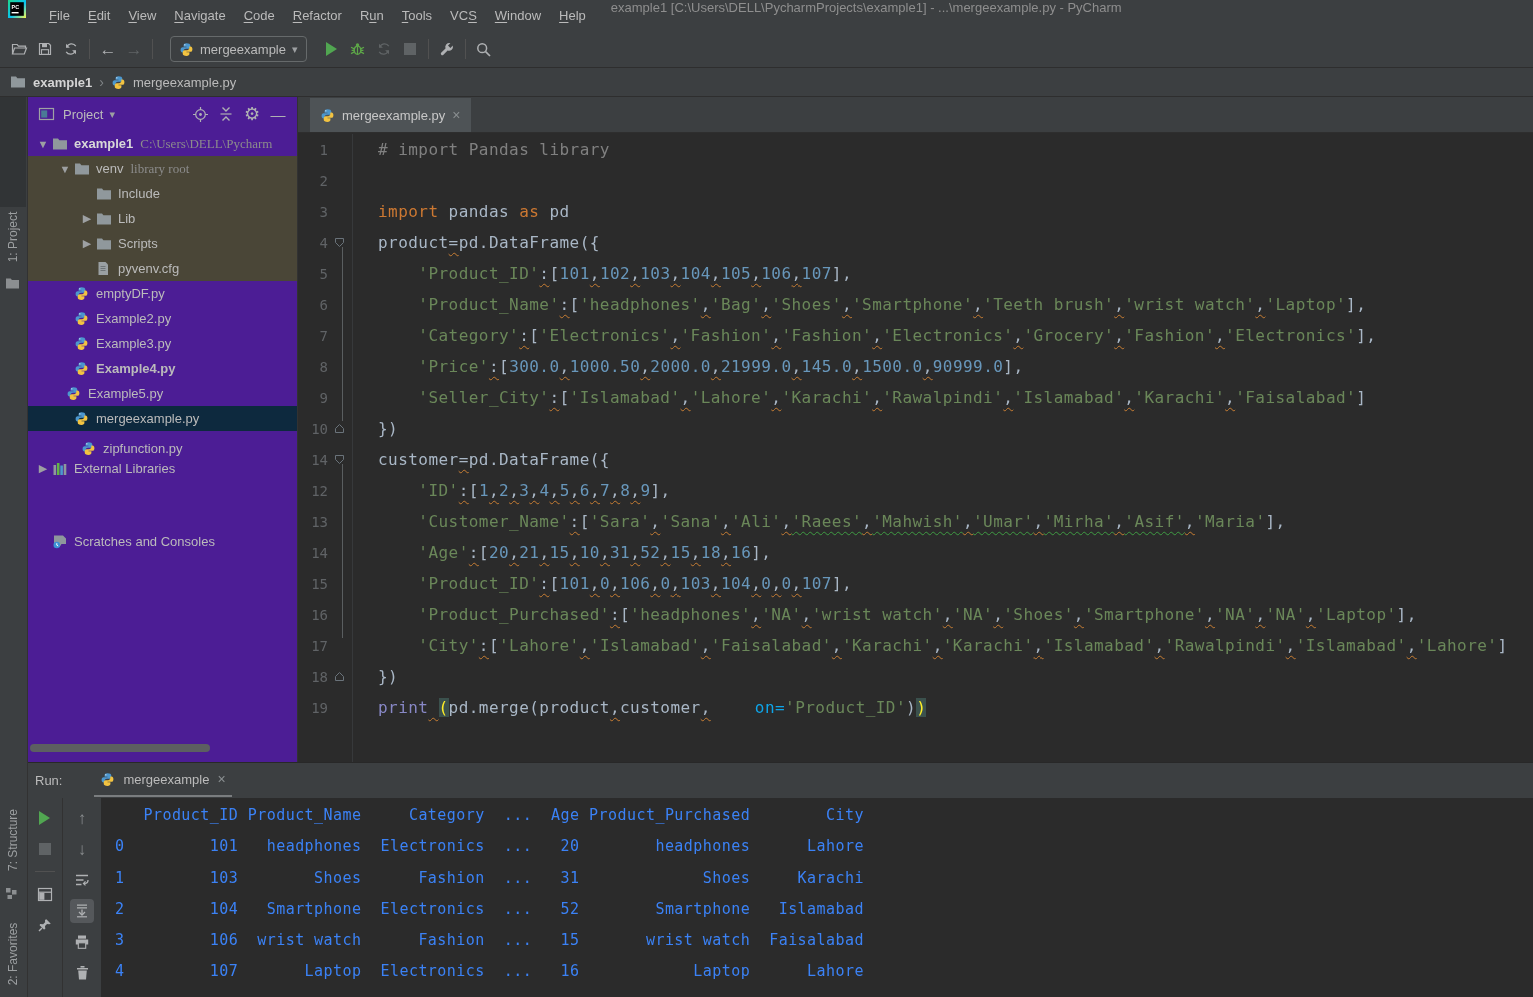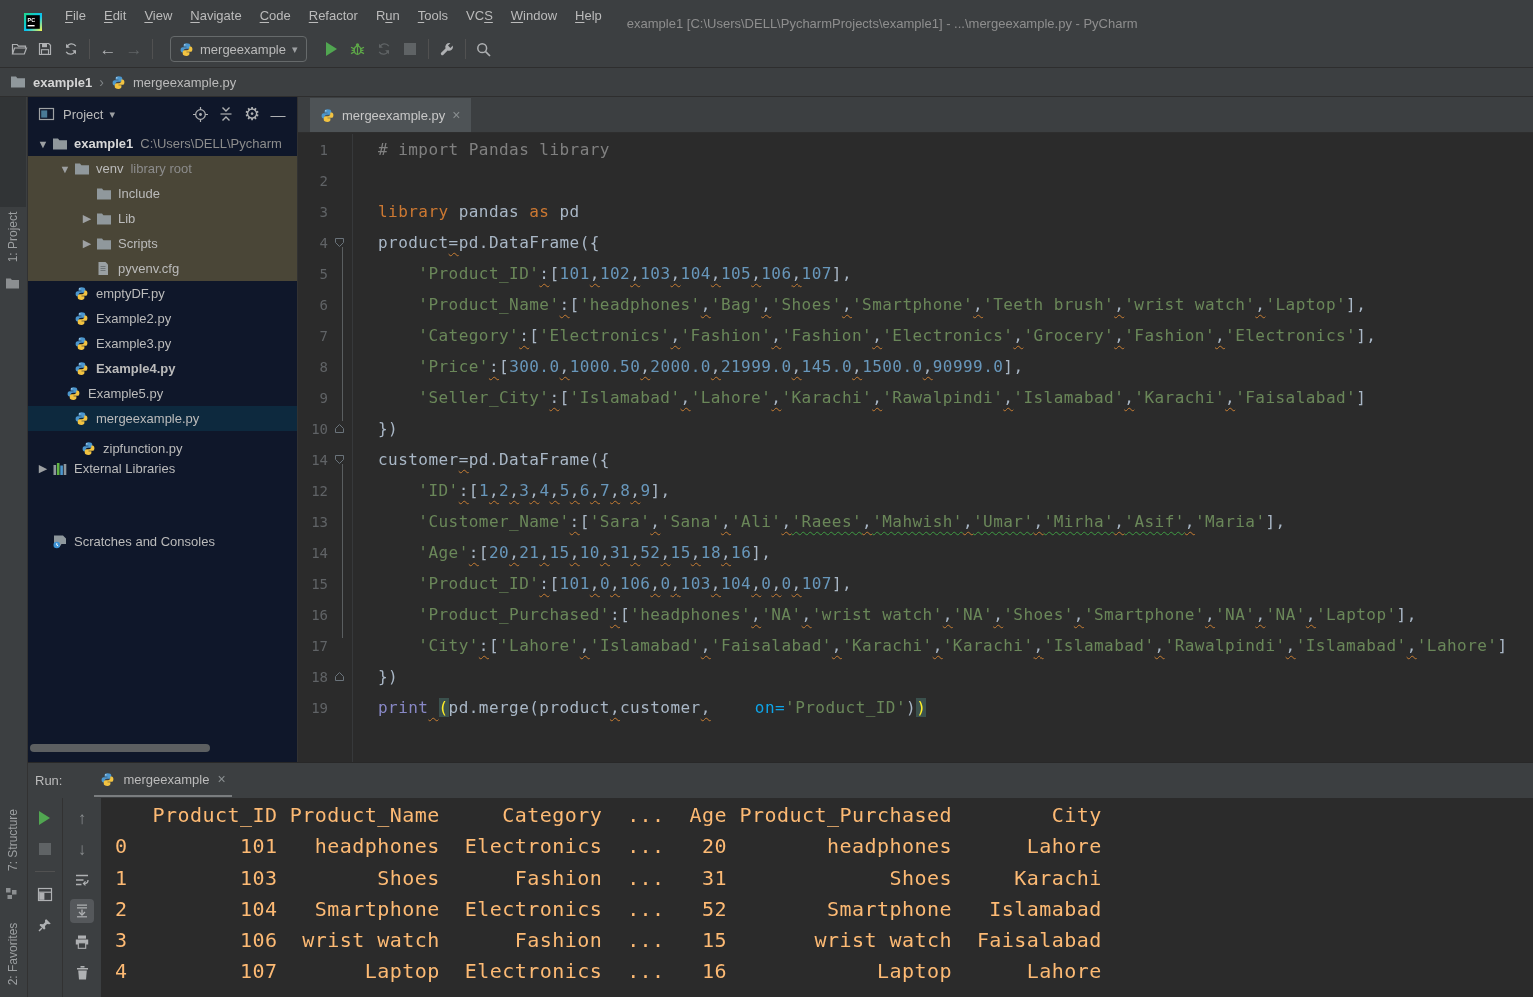--- a/index.html
+++ b/index.html
@@ -1,20 +1,20 @@
 <!DOCTYPE html>
 <html><head>
 <meta charset="utf-8">
 <style>
   html,body{margin:0;padding:0;background:#2B2B2B;}
   #app{position:relative;width:1533px;height:997px;overflow:hidden;
        font-family:"Liberation Sans",sans-serif;background:#2B2B2B;}
   
   .menubar{position:absolute;top:0;left:0;right:0;height:31px;background:#3C3F41;
-           border-bottom:1px solid #2a2a2a;display:flex;align-items:flex-end;padding-left:24px;}
+           border-bottom:1px solid #2a2a2a;display:flex;align-items:flex-start;padding-left:8px;}
   .logo{width:18px;height:18px;margin-right:14px;flex:0 0 auto;}
   .menu-item{padding:0 9px;color:#BBBBBB;font-size:13px;line-height:31px;cursor:default;}
   .menu-item u{text-decoration:underline;text-underline-offset:2px;}
   .win-title{color:#8E8E8E;font-size:13px;margin-left:16px;white-space:nowrap;}
   .toolbar{position:absolute;top:31px;left:0;right:0;height:36px;background:#3C3F41;
            border-bottom:1px solid #2e2e2e;display:flex;align-items:center;padding-left:6px;}
   .tb-btn{width:26px;height:26px;display:flex;align-items:center;justify-content:center;}
   .tb-sep{width:1px;height:20px;background:#515151;margin:0 5px;}
   .run-combo{height:24px;border:1px solid #666a6b;border-radius:4px;display:flex;align-items:center;
              padding:0 8px;gap:6px;margin:0 12px;color:#BBBBBB;font-size:13px;}
@@ -27,31 +27,31 @@
   .crumb-bold{font-weight:bold;color:#D5D5D5;}
   .crumb-chev{color:#7F8486;font-size:14px;}
   
   .stripe{position:absolute;top:97px;bottom:0;left:0;width:27px;background:#3C3F41;
           border-right:1px solid #323232;z-index:5;}
   .stripe-active{position:absolute;top:0;left:0;width:26px;height:110px;background:#313436;}
   .vlabel{position:absolute;left:13px;white-space:nowrap;color:#9DA0A2;font-size:12px;
           transform:translate(-50%,-50%) rotate(-90deg);cursor:default;}
   .stripe-ico{position:absolute;left:5px;}
   
-  .project{position:absolute;top:97px;left:27px;width:270px;height:665px;background:#0f172a;
+  .project{position:absolute;top:97px;left:27px;width:270px;height:665px;background:#4c1d95;
            border-right:1px solid #323232;overflow:hidden;}
   .p-header{height:34px;display:flex;align-items:center;padding:0 8px;font-size:13px;color:#BBBBBB;gap:6px;}
   .p-header .grow{flex:1;}
   .p-hicon{width:22px;height:22px;display:flex;align-items:center;justify-content:center;}
   .tree{font-size:13px;color:#BBBBBB;}
   .trow{height:25px;display:flex;align-items:center;white-space:nowrap;overflow:hidden;cursor:default;}
   .trow .chev{width:18px;flex:0 0 auto;text-align:center;color:#9DA0A2;font-size:11px;}
   .trow .ticon{width:20px;flex:0 0 auto;display:flex;align-items:center;}
   .trow .tlabel{margin-left:2px;}
-  .trow .thint{color:#8C8C8C;margin-left:7px;}
+  .trow .thint{color:#8C8C8C;margin-left:7px;font-family:Liberation Serif, serif;}
   .trow.bold .tlabel{font-weight:bold;color:#D8D8D8;}
   .trow.scope-lib{background:#4A4637;}
   .trow.sel{background:#0D293E;}
   .hscroll{position:absolute;left:3px;bottom:10px;width:180px;height:8px;background:#5C5F61;border-radius:4px;}
   
   .editor{position:absolute;top:97px;left:298px;right:0;height:665px;background:#2B2B2B;overflow:hidden;}
   .tabbar{height:35px;background:#3C3F41;border-bottom:1px solid #2e2e2e;display:flex;align-items:flex-end;}
   .etab{height:34px;background:#4E5356;display:flex;align-items:center;gap:7px;padding:0 10px;
         margin-left:12px;color:#C8C8C8;font-size:13px;}
   .closex{color:#8A8F91;font-size:14px;cursor:pointer;}
@@ -76,22 +76,22 @@
   .run-header{height:34px;display:flex;align-items:center;padding-left:35px;color:#BBBBBB;font-size:13px;gap:8px;}
   .run-tab{display:flex;align-items:center;gap:8px;margin-left:24px;height:32px;
            border-bottom:2px solid #7A7D7F;padding:0 6px;}
   .run-body{position:absolute;top:35px;left:27px;right:0;bottom:0;display:flex;}
   .rtb{display:flex;flex-direction:column;align-items:center;padding-top:8px;background:#3C3F41;}
   .rtb1{width:35px;border-right:1px solid #323232;}
   .rtb2{width:38px;}
   .rbtn{width:24px;height:24px;display:flex;align-items:center;justify-content:center;margin-bottom:7px;}
   .rbtn.active{background:#55585B;border-radius:4px;}
   .rtb-sep{width:20px;height:1px;background:#515151;margin:3px 0 10px 0;}
-  .console{flex:1;background:#2B2B2B;color:#fdba74;padding:2px 12px 0 14px;
-           font-family:"DejaVu Sans Mono",monospace;font-size:20px;letter-spacing:0.45px;
+  .console{flex:1;background:#2B2B2B;color:#3b82f6;padding:2px 12px 0 14px;
+           font-family:"DejaVu Sans Mono",monospace;font-size:15px;letter-spacing:0.45px;
            line-height:31.3px;white-space:pre;overflow:hidden;}
   .play-tri{width:0;height:0;border-left:11px solid #51A651;border-top:7px solid transparent;
             border-bottom:7px solid transparent;}
   .stop-sq{width:12px;height:12px;background:#5F6365;}
   svg{display:block;}
 </style>
 </head>
 <body>
 
 <div id="app">
@@ -533,21 +533,21 @@
             </span>
           </div>
           <div class="gutter-row">
             <span class="gnum">19</span>
             <span class="gfold"></span>
           </div>
         </div>
       <div class="code-lines" id="code-lines">
           <div class="code-line"><span class="seg c"># import Pandas library</span></div>
           <div class="code-line"></div>
-          <div class="code-line"><span class="seg k">library</span><span class="seg d"> pandas </span><span class="seg k">as</span><span class="seg d"> pd</span></div>
+          <div class="code-line"><span class="seg k">import</span><span class="seg d"> pandas </span><span class="seg k">as</span><span class="seg d"> pd</span></div>
           <div class="code-line"><span class="seg d">product</span><span class="seg d w">=</span><span class="seg d">pd.DataFrame({</span></div>
           <div class="code-line"><span class="seg d">    </span><span class="seg s">'Product_ID'</span><span class="seg d w">:</span><span class="seg d">[</span><span class="seg n">101</span><span class="seg d w">,</span><span class="seg n">102</span><span class="seg d w">,</span><span class="seg n">103</span><span class="seg d w">,</span><span class="seg n">104</span><span class="seg d w">,</span><span class="seg n">105</span><span class="seg d w">,</span><span class="seg n">106</span><span class="seg d w">,</span><span class="seg n">107</span><span class="seg d">],</span></div>
           <div class="code-line"><span class="seg d">    </span><span class="seg s">'Product_Name'</span><span class="seg d w">:</span><span class="seg d">[</span><span class="seg s">'headphones'</span><span class="seg d w">,</span><span class="seg s">'Bag'</span><span class="seg d w">,</span><span class="seg s">'Shoes'</span><span class="seg d w">,</span><span class="seg s">'Smartphone'</span><span class="seg d w">,</span><span class="seg s">'Teeth brush'</span><span class="seg d w">,</span><span class="seg s">'wrist watch'</span><span class="seg d w">,</span><span class="seg s">'Laptop'</span><span class="seg d">],</span></div>
           <div class="code-line"><span class="seg d">    </span><span class="seg s">'Category'</span><span class="seg d w">:</span><span class="seg d">[</span><span class="seg s">'Electronics'</span><span class="seg d w">,</span><span class="seg s">'Fashion'</span><span class="seg d w">,</span><span class="seg s">'Fashion'</span><span class="seg d w">,</span><span class="seg s">'Electronics'</span><span class="seg d w">,</span><span class="seg s">'Grocery'</span><span class="seg d w">,</span><span class="seg s">'Fashion'</span><span class="seg d w">,</span><span class="seg s">'Electronics'</span><span class="seg d">],</span></div>
           <div class="code-line"><span class="seg d">    </span><span class="seg s">'Price'</span><span class="seg d w">:</span><span class="seg d">[</span><span class="seg n">300.0</span><span class="seg d w">,</span><span class="seg n">1000.50</span><span class="seg d w">,</span><span class="seg n">2000.0</span><span class="seg d w">,</span><span class="seg n">21999.0</span><span class="seg d w">,</span><span class="seg n">145.0</span><span class="seg d w">,</span><span class="seg n">1500.0</span><span class="seg d w">,</span><span class="seg n">90999.0</span><span class="seg d">],</span></div>
           <div class="code-line"><span class="seg d">    </span><span class="seg s">'Seller_City'</span><span class="seg d w">:</span><span class="seg d">[</span><span class="seg s">'Islamabad'</span><span class="seg d w">,</span><span class="seg s">'Lahore'</span><span class="seg d w">,</span><span class="seg s">'Karachi'</span><span class="seg d w">,</span><span class="seg s">'Rawalpindi'</span><span class="seg d w">,</span><span class="seg s">'Islamabad'</span><span class="seg d w">,</span><span class="seg s">'Karachi'</span><span class="seg d w">,</span><span class="seg s">'Faisalabad'</span><span class="seg d">]</span></div>
           <div class="code-line"><span class="seg d">})</span></div>
           <div class="code-line"><span class="seg d">customer</span><span class="seg d w">=</span><span class="seg d">pd.DataFrame({</span></div>
           <div class="code-line"><span class="seg d">    </span><span class="seg s">'ID'</span><span class="seg d w">:</span><span class="seg d">[</span><span class="seg n">1</span><span class="seg d w">,</span><span class="seg n">2</span><span class="seg d w">,</span><span class="seg n">3</span><span class="seg d w">,</span><span class="seg n">4</span><span class="seg d w">,</span><span class="seg n">5</span><span class="seg d w">,</span><span class="seg n">6</span><span class="seg d w">,</span><span class="seg n">7</span><span class="seg d w">,</span><span class="seg n">8</span><span class="seg d w">,</span><span class="seg n">9</span><span class="seg d">],</span></div>
           <div class="code-line"><span class="seg d">    </span><span class="seg s">'Customer_Name'</span><span class="seg d w">:</span><span class="seg d">[</span><span class="seg s">'Sara'</span><span class="seg d w">,</span><span class="seg s">'Sana'</span><span class="seg d w">,</span><span class="seg s">'Ali'</span><span class="seg d w">,</span><span class="seg s t">'Raees'</span><span class="seg d w">,</span><span class="seg s t">'Mahwish'</span><span class="seg d w">,</span><span class="seg s t">'Umar'</span><span class="seg d w">,</span><span class="seg s t">'Mirha'</span><span class="seg d w">,</span><span class="seg s t">'Asif'</span><span class="seg d w">,</span><span class="seg s">'Maria'</span><span class="seg d">],</span></div>

